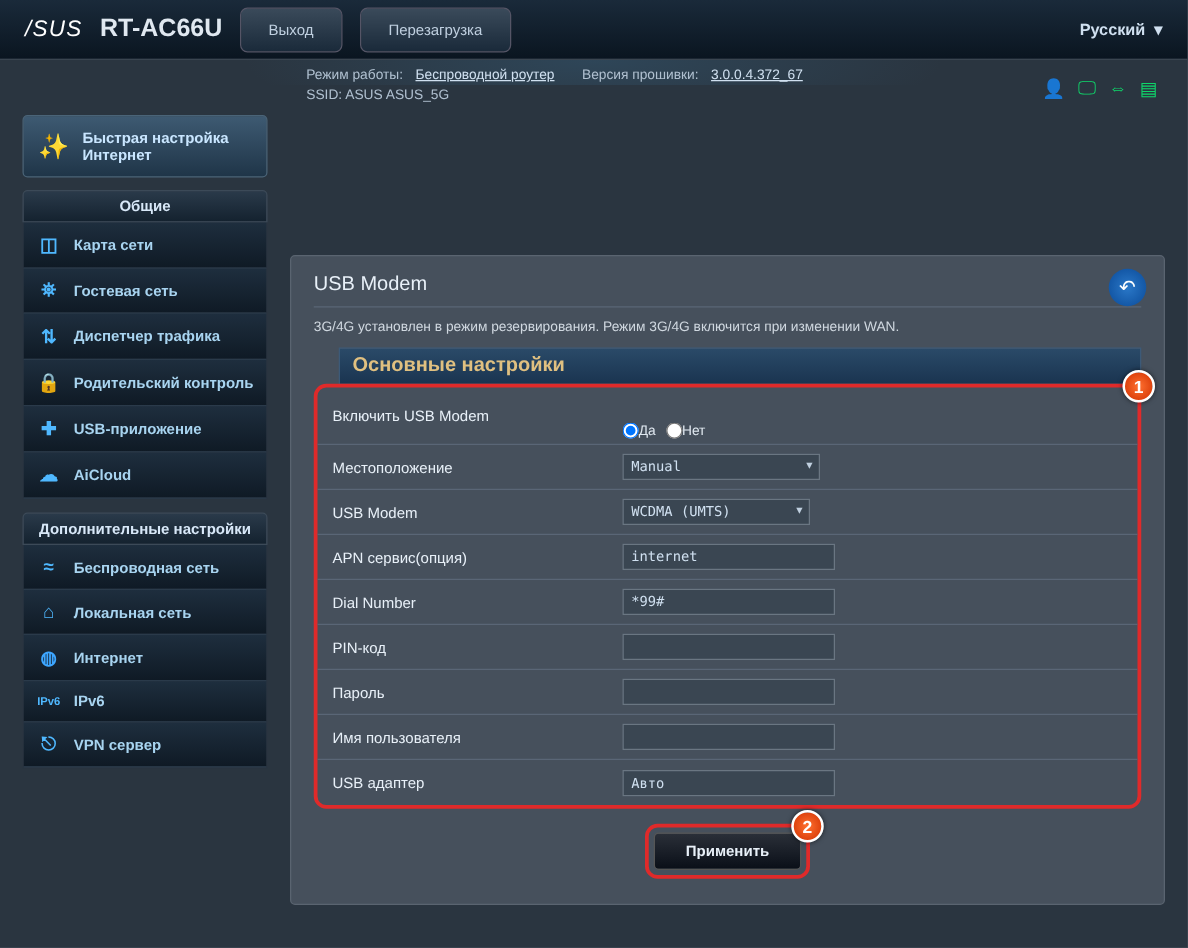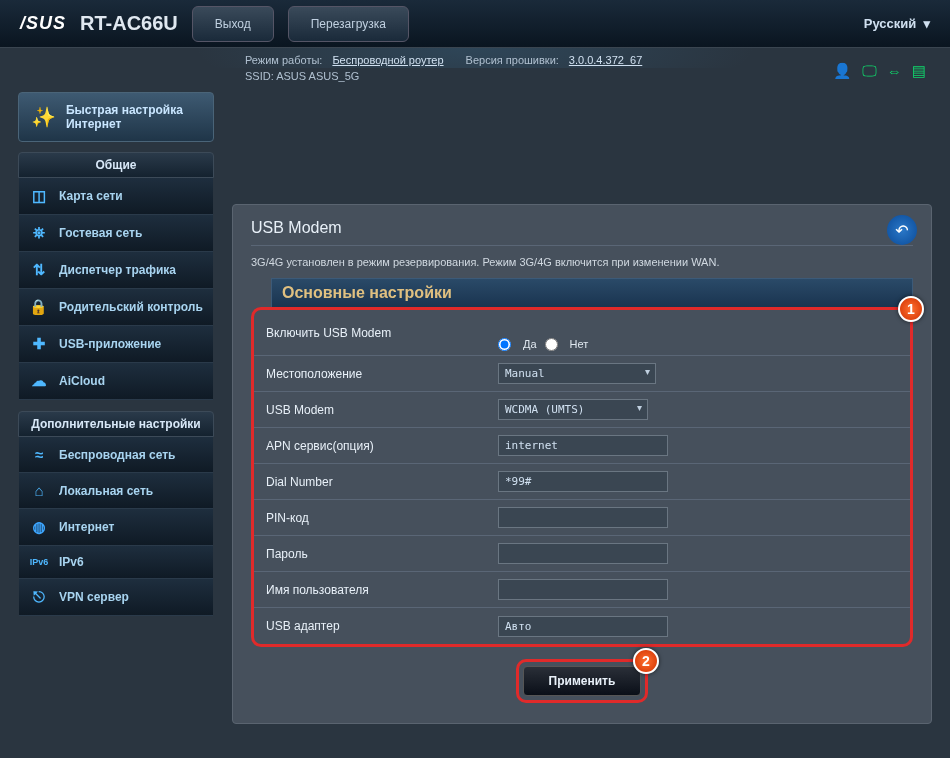--- a/index.html
+++ b/index.html
@@ -10,21 +10,21 @@
   font-size: 12px; color: #fff;
   overflow: hidden;
 }
 .topbar {
   display: flex; align-items: center; height: 48px;
   background: linear-gradient(#1a2a3a, #0a1520);
   border-bottom: 1px solid #3a4550;
   padding: 0 20px; gap: 14px;
 }
 .logo-asus {
-  font-style: italic; font-weight: 700; font-size: 18px;
+  font-style: italic; font-weight: 400; font-size: 18px;
   letter-spacing: 1px; color: #fff;
 }
 .model { font-size: 20px; font-weight: bold; color: #e0e8f0; }
 .topbtn {
   background: linear-gradient(#3a4a5a, #1a2a3a);
   border: 1px solid #556; border-radius: 6px;
   padding: 10px 22px; color: #c0d0e0; font-size: 12px;
   cursor: pointer;
 }
 .spacer { flex: 1; }
@@ -101,21 +101,21 @@
 .badge1 { right: -14px; top: -14px; }
 .badge2 { right: -14px; top: -14px; }
 .form-row {
   display: flex; align-items: center;
   border-bottom: 1px solid #5a6676; min-height: 36px;
   padding: 4px 12px;
 }
 .form-row:last-child { border-bottom: none; }
 .flabel { width: 232px; font-size: 12px; color: #e8f0f8; }
 .fctrl { flex: 1; display: flex; align-items: center; gap: 8px; font-size: 11px; }
-.fctrl label { display: flex; align-items: flex-start; gap: 12px; color: #e0e8f0; margin-top: 24px; }
+.fctrl label { display: flex; align-items: center; gap: 0; color: #e0e8f0; margin-top: 24px; }
 .sel {
   background: #3a4652; border: 1px solid #6a7682;
   color: #d0e0f0; padding: 3px 6px; font-family: monospace;
   font-size: 11px; width: 158px; cursor: pointer;
   appearance: none; position: relative;
 }
 .sel-wrap { position: relative; display: inline-block; }
 .sel-wrap::after {
   content: "▾"; position: absolute; right: 6px; top: 3px;
   color: #c0d0e0; pointer-events: none; font-size: 10px;

